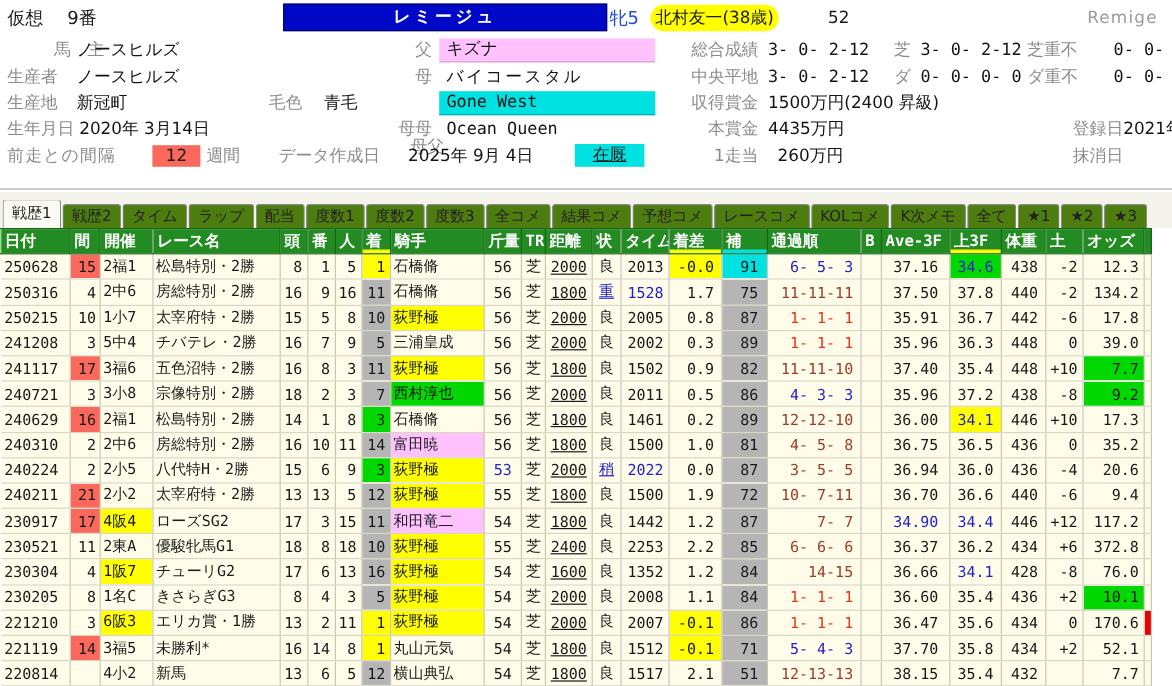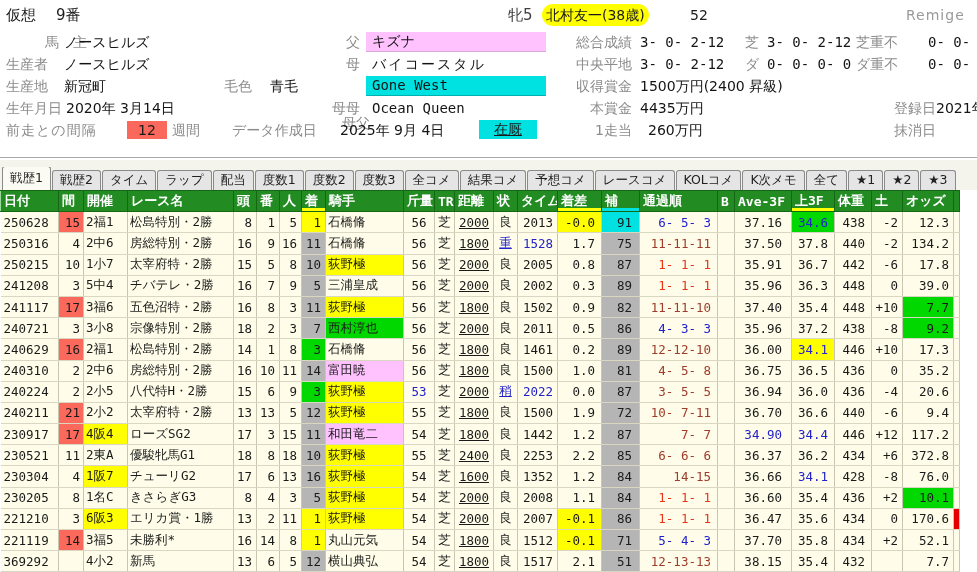--- a/index.html
+++ b/index.html
@@ -5,35 +5,35 @@
   html,body{margin:0;padding:0;background:#fff;}
   #screen{position:relative;width:977px;height:572px;overflow:hidden;background:#ffffff;
           font-family:"DejaVu Sans","Liberation Sans",sans-serif;font-size:14px;color:#1a1a1a;}
   .abs{position:absolute;white-space:pre;line-height:20px;}
   .lbl{color:#8c8c8c;}
   .val{color:#141414;}
   .mono{font-family:"DejaVu Sans Mono","Liberation Mono",monospace;}
   
   #namebox{position:absolute;left:236px;top:3px;width:268px;height:21px;background:#0008c8;
            border:1px solid #000060;color:#fff;text-align:center;line-height:20px;font-weight:bold;letter-spacing:3px;}
-  .sexage{color:#404040;}
+  .sexage{color:#1d4ed8;}
   .hl-yellow-inline{background:#ffff00;padding:1px 4px;border-radius:11px;}
   .hl-pink-inline{background:#ffc2ff;padding:1px 4px;}
   .name-en{color:#9a9a9a;letter-spacing:1px;}
   .pinkfield{position:absolute;background:#ffc2ff;height:19px;width:180px;border-bottom:1px solid #d8a8d8;}
   .cyanfield{position:absolute;background:#00e2e2;height:19px;width:180px;border-bottom:1px solid #00b0b0;}
   .fieldtext{padding-left:6px;line-height:19px;display:block;}
   .redbox{position:absolute;background:#fb695c;width:40px;height:18px;text-align:center;line-height:18px;}
   .cyanbox{position:absolute;background:#00e2e2;width:58px;height:19px;text-align:center;line-height:19px;text-decoration:underline;}
   
   #divider{position:absolute;left:0;top:157px;width:977px;height:2px;
            border-top:1px solid #a8a8a8;border-bottom:1px solid #ffffff;}
   #tabstrip{position:absolute;left:0;top:160px;width:977px;height:30px;background:#f4f3ec;}
   #tabs{position:absolute;left:2px;top:167px;width:977px;height:23px;display:flex;align-items:flex-end;overflow:hidden;}
-  .tab{height:19px;line-height:18px;padding:0 7px;font-size:12.5px;background:#e5e5e5;
+  .tab{height:19px;line-height:18px;padding:0 7px;font-size:12.5px;background:#4d7c0f;
        border:1px solid #8a8a8a;border-bottom:none;border-radius:3px 3px 0 0;margin-right:1px;
        color:#222;white-space:nowrap;flex:0 0 auto;}
   .tab.active{height:23px;line-height:21px;background:#fbfaf3;}
   
   #grid{position:absolute;left:0;top:190px;width:786px;border-collapse:collapse;table-layout:fixed;
         font-family:"DejaVu Sans Mono","DejaVu Sans",monospace;font-size:12.5px;}
   #grid th{background:#228b22;color:#fff;font-weight:bold;height:20px;padding:0 1px;font-size:13px;
         border-left:1px solid #9adb9a;border-right:1px solid #156615;border-top:1px solid #156615;border-bottom:1px solid #156615;
         overflow:hidden;white-space:nowrap;text-align:left;padding-left:3px;}
   #grid td{height:20.2px;padding:0 2px;border-right:1px solid #c9c7b2;border-bottom:1px solid #d9d7c2;
@@ -70,20 +70,23 @@
   .k-odds{text-align:right;padding-right:4px!important;}
   .k-stub{padding:0!important;}
 </style>
 </head>
 <body>
 
 <div id="screen">
 
   <span class="abs" style="left:6px;top:5px;font-size:15px;">仮想</span>
   <span class="abs" style="left:56px;top:5px;font-size:15px;">9番</span>
+  <div id="namebox">
+    <span>レミージュ</span>
+  </div>
   <span class="abs sexage" style="left:508px;top:5px;font-size:15px;">牝5</span>
   <span class="abs hl-yellow-inline" style="left:542px;top:4px;">北村友一(38歳)</span>
   <span class="abs" style="left:690px;top:5px;">52</span>
   <span class="abs name-en" style="left:906px;top:5px;">Remige</span>
 
   <span class="abs lbl" style="left:6px;top:32px;margin-left:39px;">馬　主</span>
   <span class="abs val" style="left:64px;top:32px;">ノースヒルズ</span>
   <span class="abs lbl" style="left:330px;top:32px;width:30px;text-align:right;">父</span>
   <div class="pinkfield" style="left:366px;top:32px;">
     <span class="fieldtext val">キズナ</span>
@@ -629,21 +632,21 @@
           <td class="k-pos tB">5- 4- 3</td>
           <td class="k-b"></td>
           <td class="k-ave3f">37.70</td>
           <td class="k-last3f">35.8</td>
           <td class="k-weight">434</td>
           <td class="k-chg">+2</td>
           <td class="k-odds">52.1</td>
           <td class="k-stub"></td>
         </tr>
         <tr>
-          <td class="k-date">369292</td>
+          <td class="k-date">220814</td>
           <td class="k-gap"></td>
           <td class="k-meet">4小2</td>
           <td class="k-race">新馬</td>
           <td class="k-field">13</td>
           <td class="k-draw">6</td>
           <td class="k-pop">5</td>
           <td class="k-fin bgGray">12</td>
           <td class="k-jockey">横山典弘</td>
           <td class="k-load">54</td>
           <td class="k-surface">芝</td>

